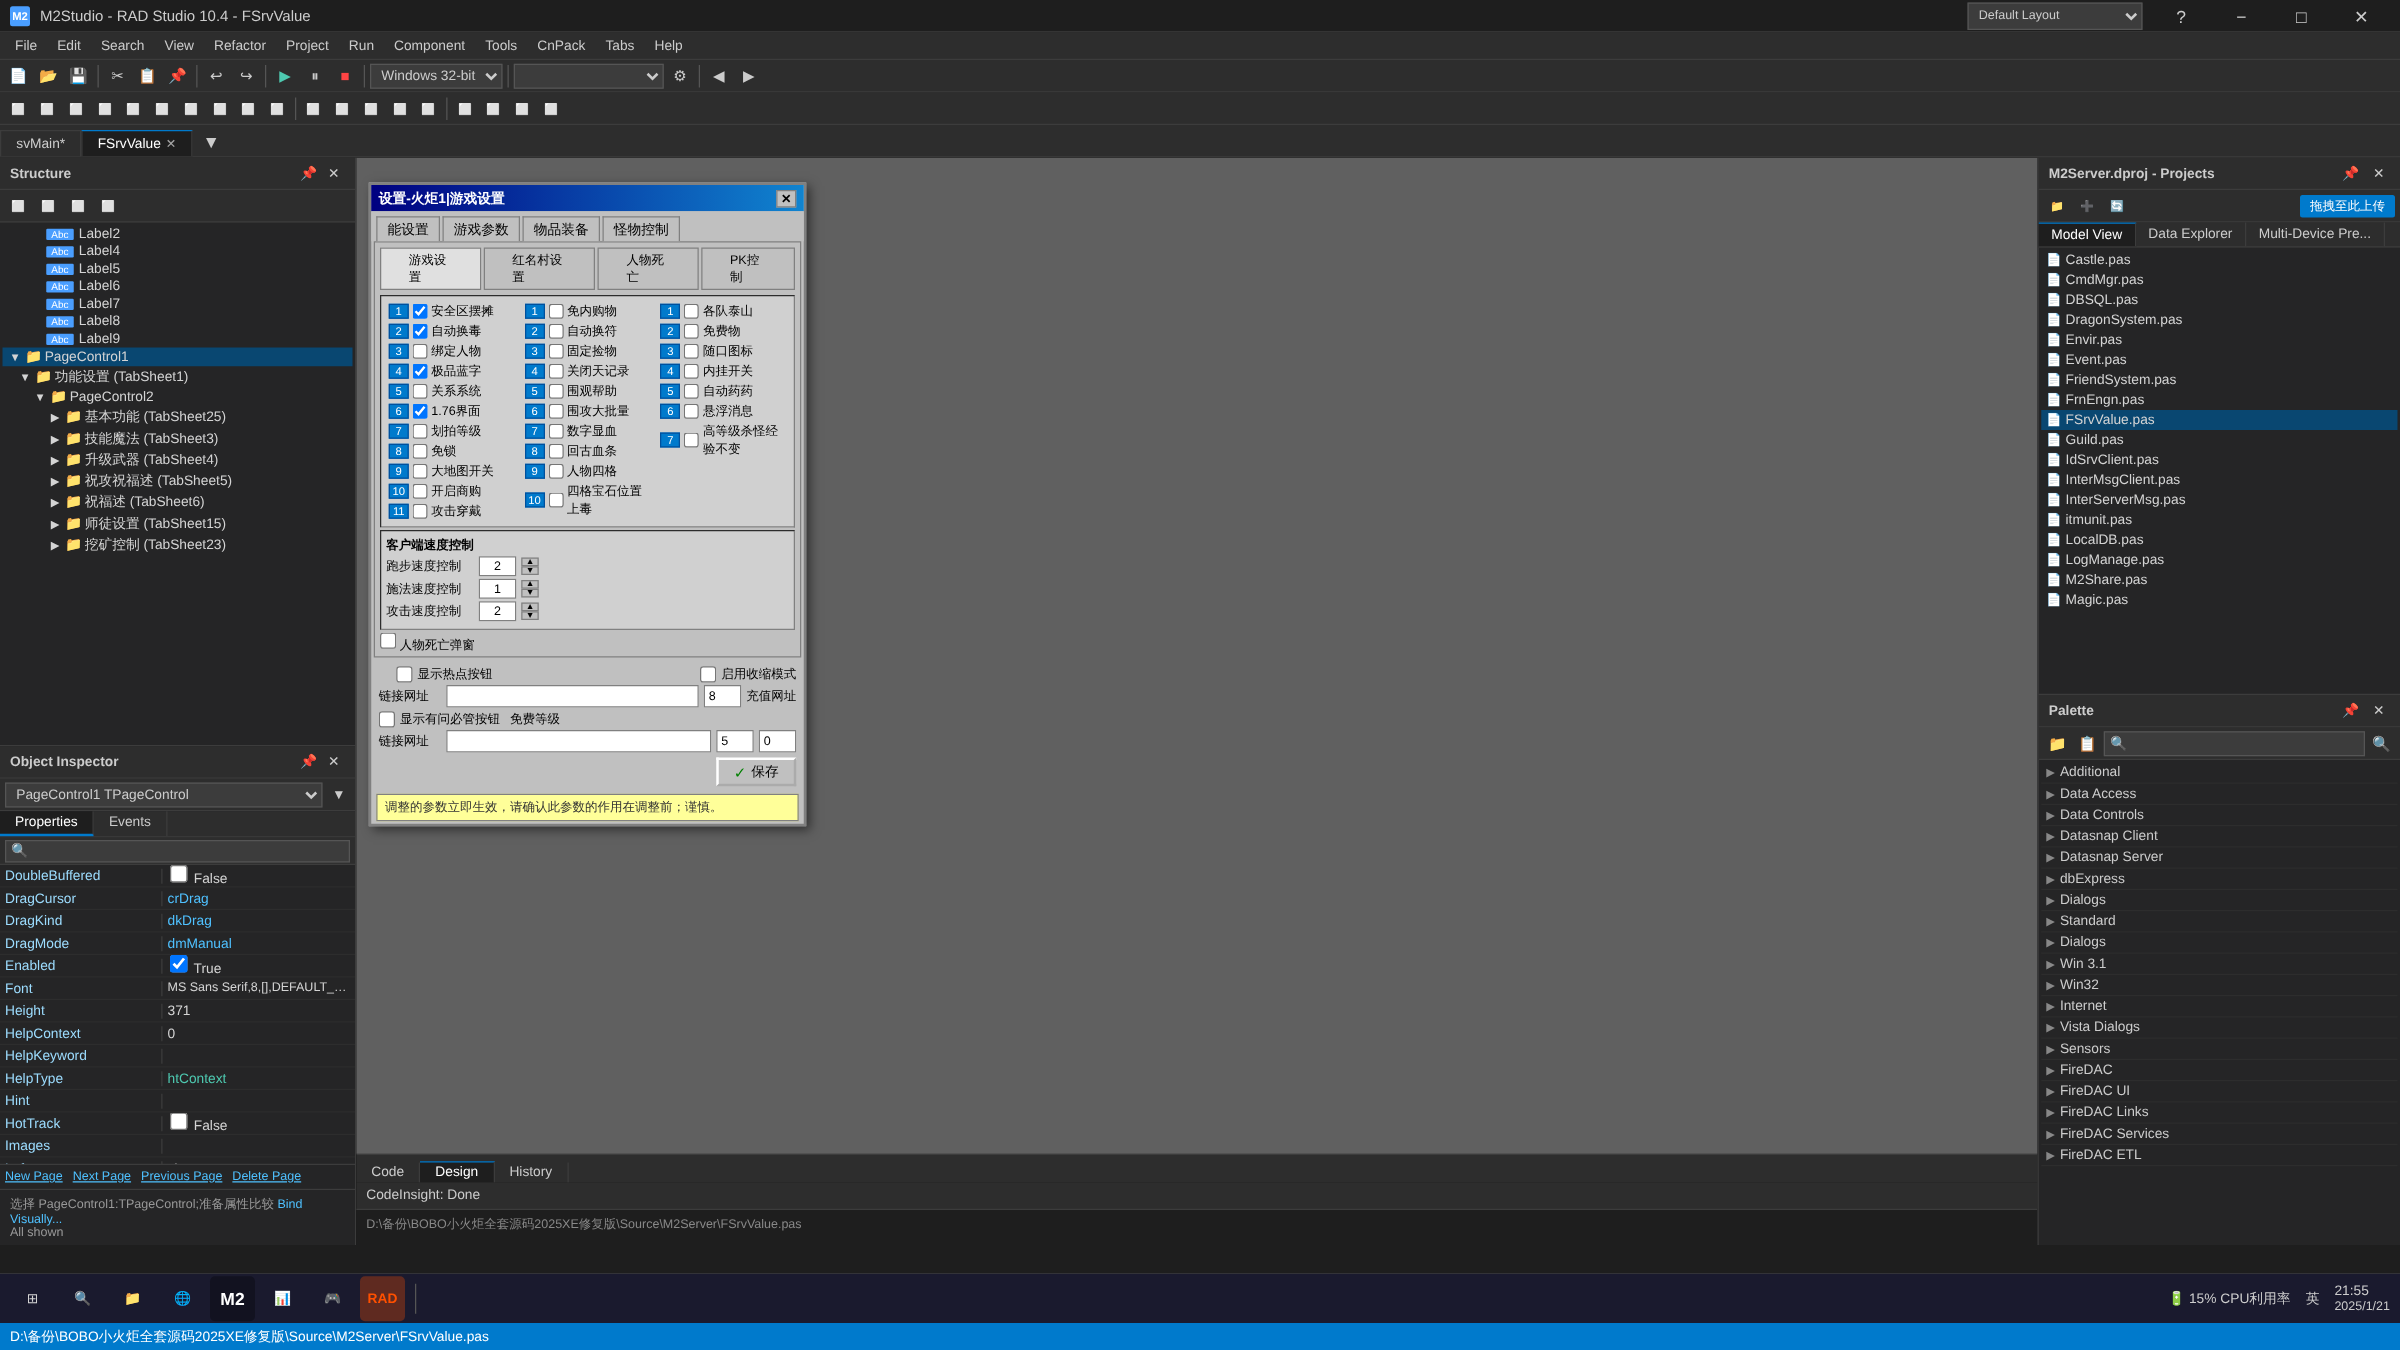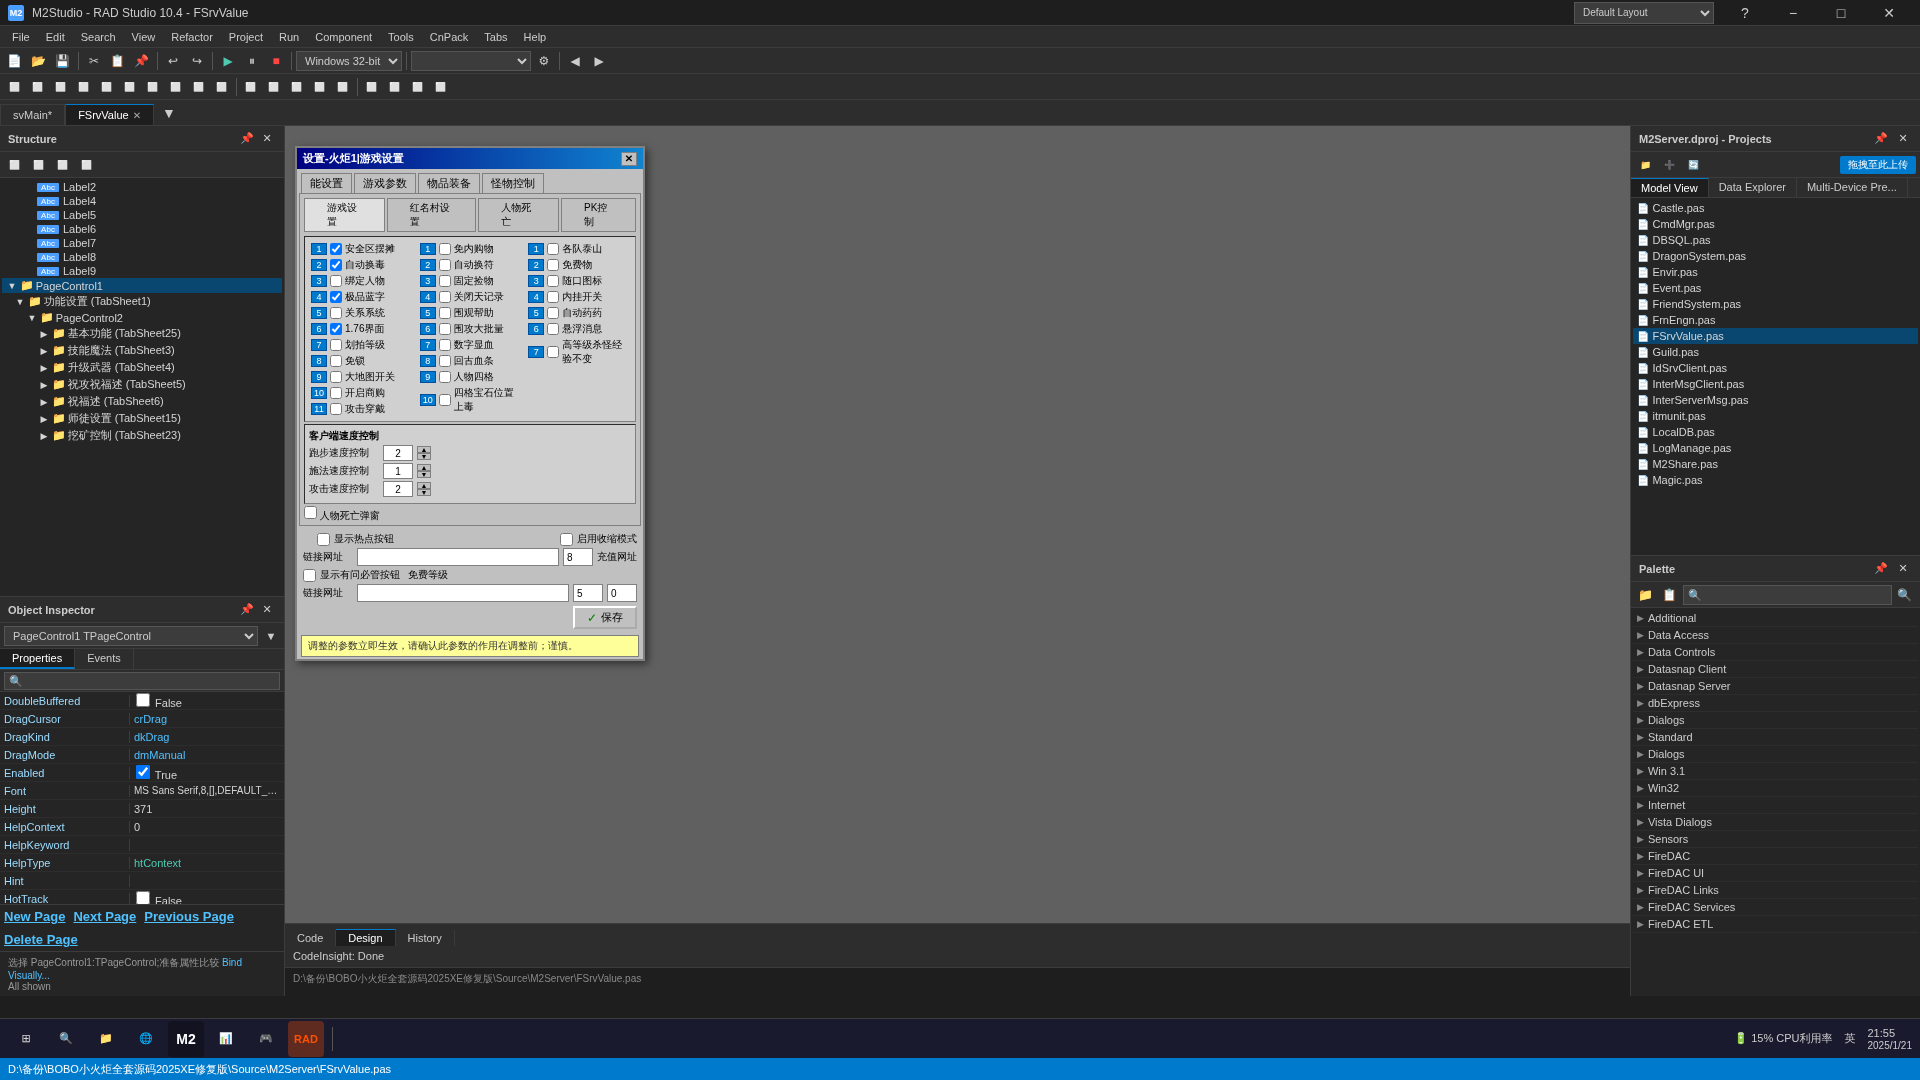--- a/index.html
+++ b/index.html
@@ -52,21 +52,21 @@
     .obj-search-input { flex: 1; height: 18px; background: #3c3c3c; border: 1px solid #555; color: #ccc; font-size: 11px; padding: 0 4px; }
     .prop-table { flex: 1; overflow-y: auto; }
     .prop-row { display: flex; height: 18px; align-items: center; border-bottom: 1px solid #2d2d2d; }
     .prop-name { width: 130px; padding: 0 4px; color: #9cdcfe; font-size: 11px; border-right: 1px solid #3c3c3c; overflow: hidden; text-overflow: ellipsis; white-space: nowrap; }
     .prop-value { flex: 1; padding: 0 4px; font-size: 11px; overflow: hidden; text-overflow: ellipsis; white-space: nowrap; }
     .prop-value.blue { color: #4fc1ff; }
     .prop-value.green { color: #4ec9b0; }
     .prop-checkbox { width: 14px; height: 14px; margin: 0 2px; }
     .obj-footer { border-top: 1px solid #3c3c3c; padding: 4px 8px; font-size: 10px; color: #999; background: #252526; }
     .obj-footer-btns { display: flex; gap: 8px; flex-wrap: wrap; padding: 4px 4px; border-top: 1px solid #3c3c3c; }
-    .obj-footer-btn { font-size: 13px; color: #4fc1ff; cursor: pointer; text-decoration: underline; font-weight: bold; }
+    .obj-footer-btn { font-size: 10px; color: #4fc1ff; cursor: pointer; text-decoration: underline; }
 
     
     .center-area { flex: 1; background: #1e1e1e; display: flex; flex-direction: column; overflow: hidden; }
     .editor-tabs { height: 26px; background: #2d2d2d; display: flex; align-items: flex-end; padding: 0; border-bottom: 1px solid #3c3c3c; }
     .editor-tab { padding: 4px 12px; font-size: 11px; cursor: pointer; background: #2d2d2d; border: 1px solid #3c3c3c; border-bottom: none; color: #ccc; display: flex; align-items: center; gap: 4px; }
     .editor-tab.active { background: #1e1e1e; border-top: 1px solid #007acc; color: #fff; }
     .editor-tab .tab-close { font-size: 10px; opacity: 0.6; cursor: pointer; }
     .tab-more { padding: 4px 8px; font-size: 14px; color: #ccc; cursor: pointer; }
 
     

